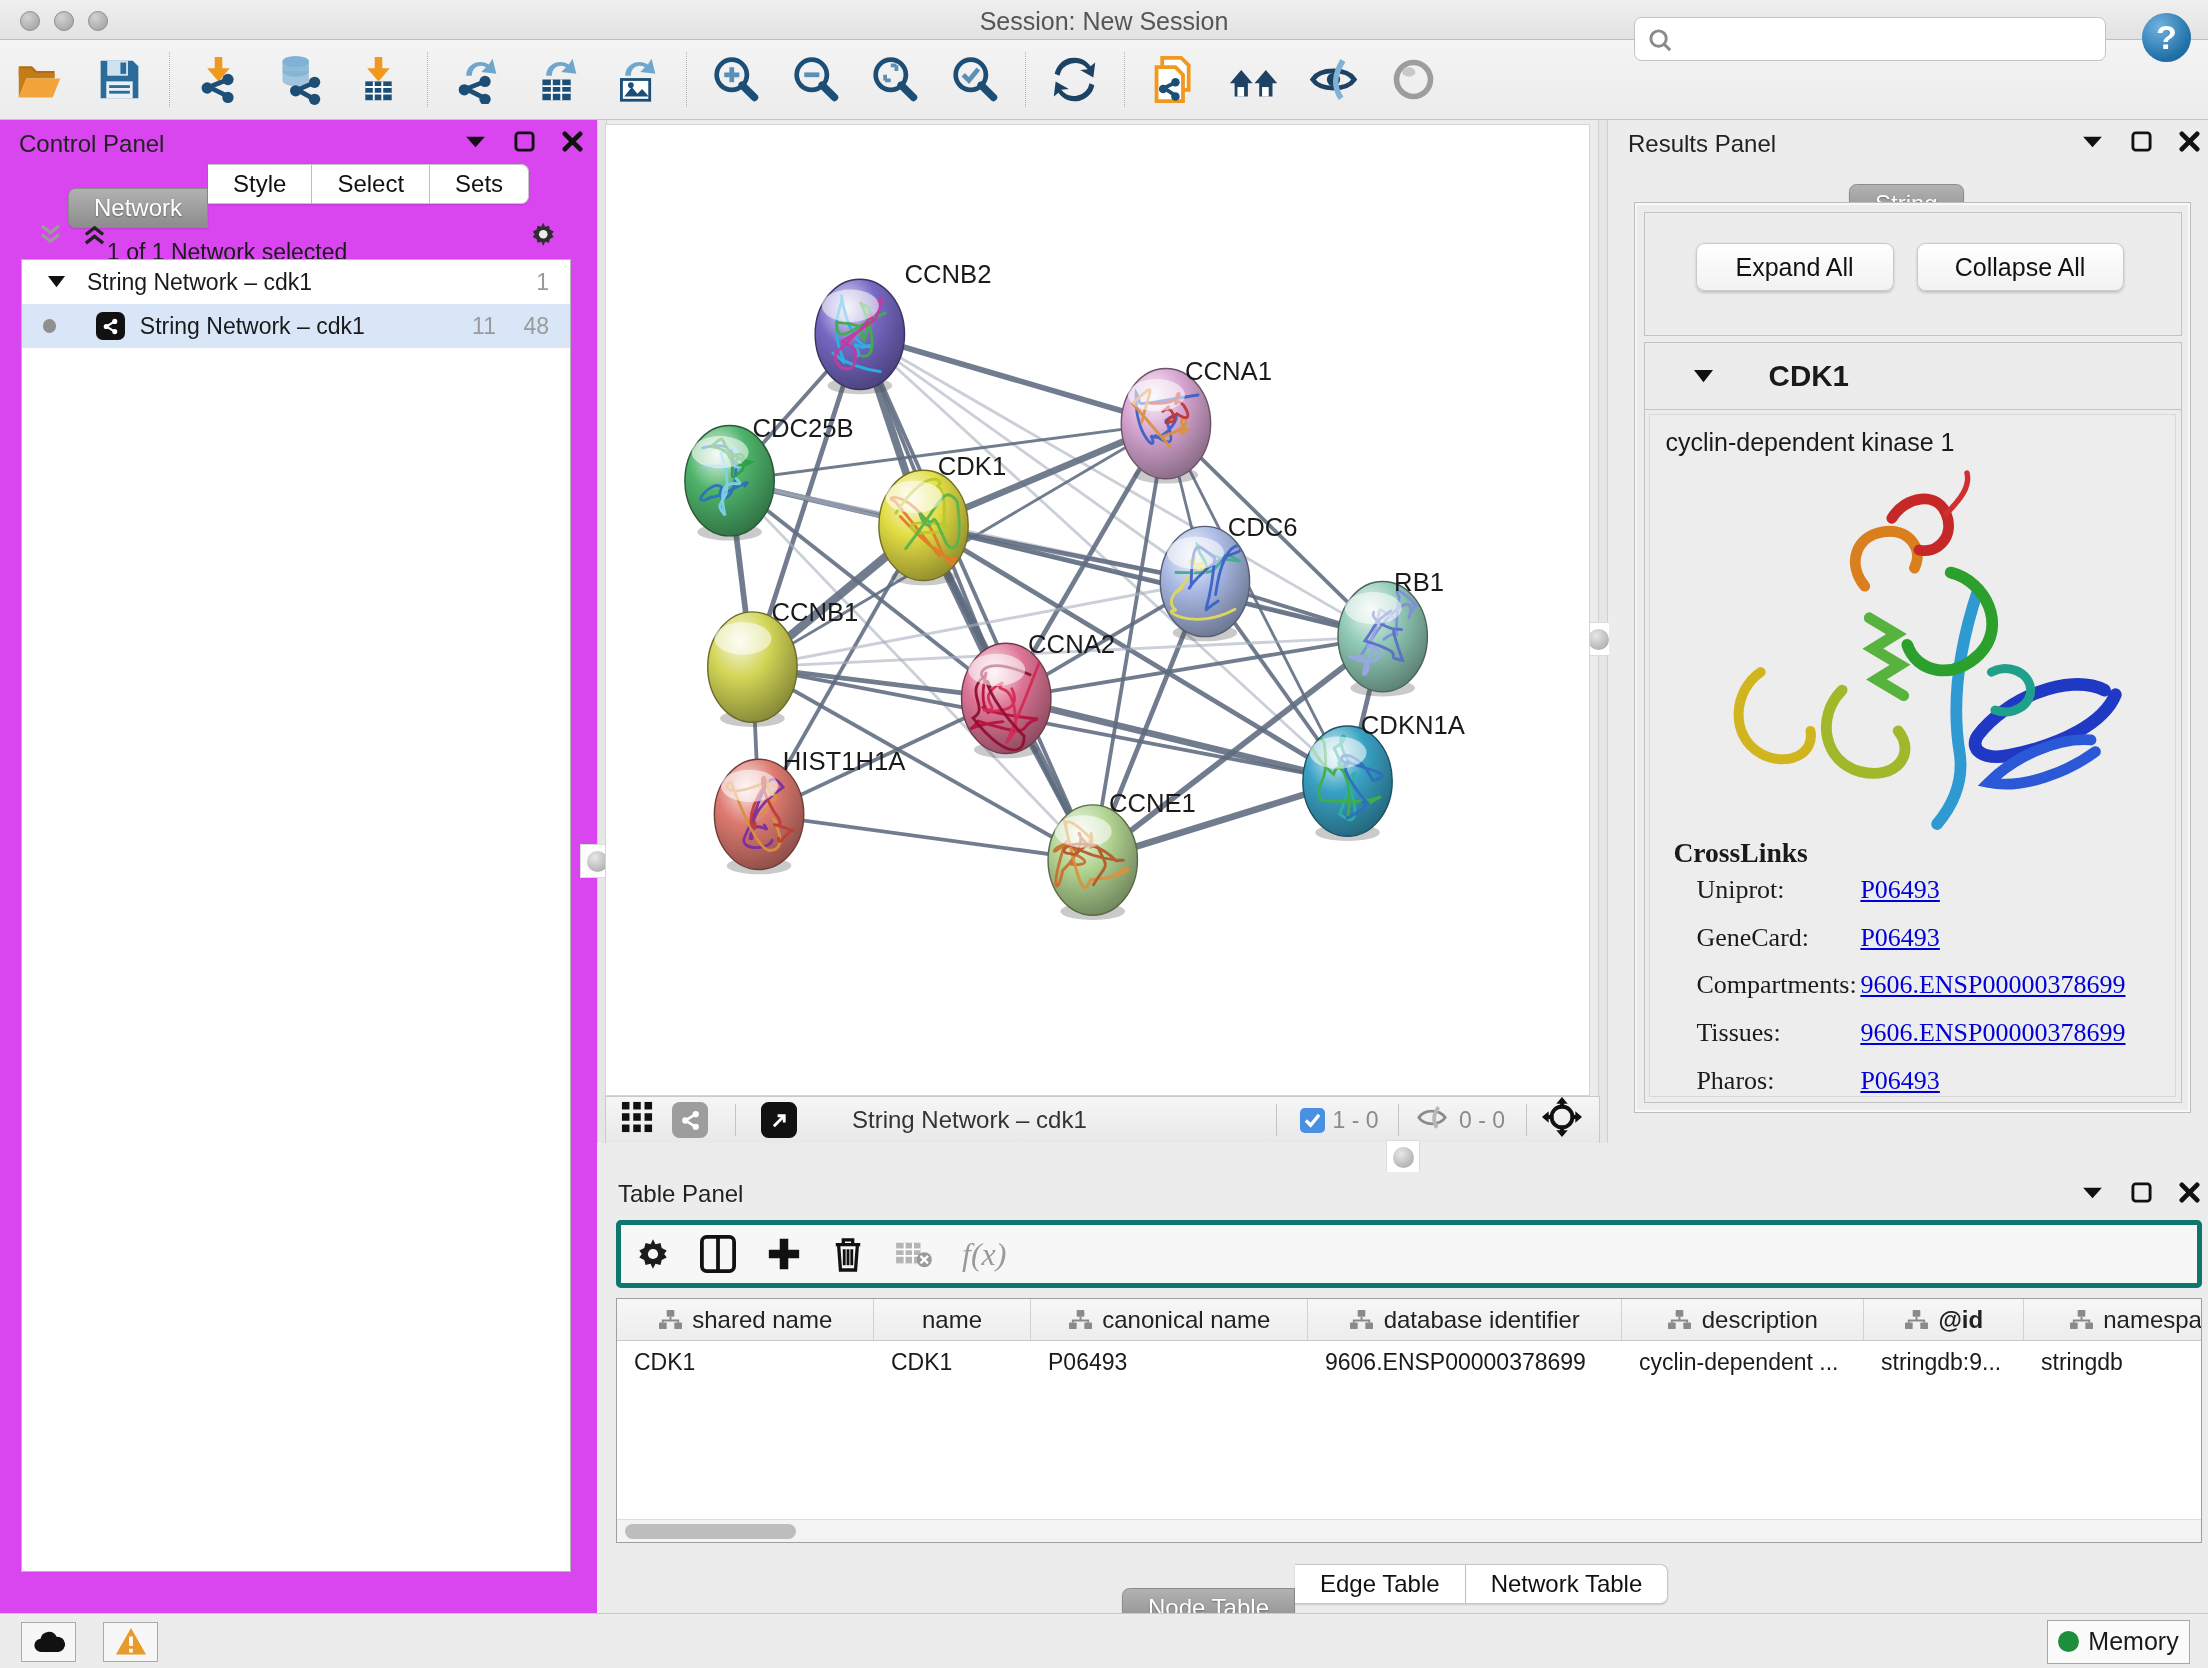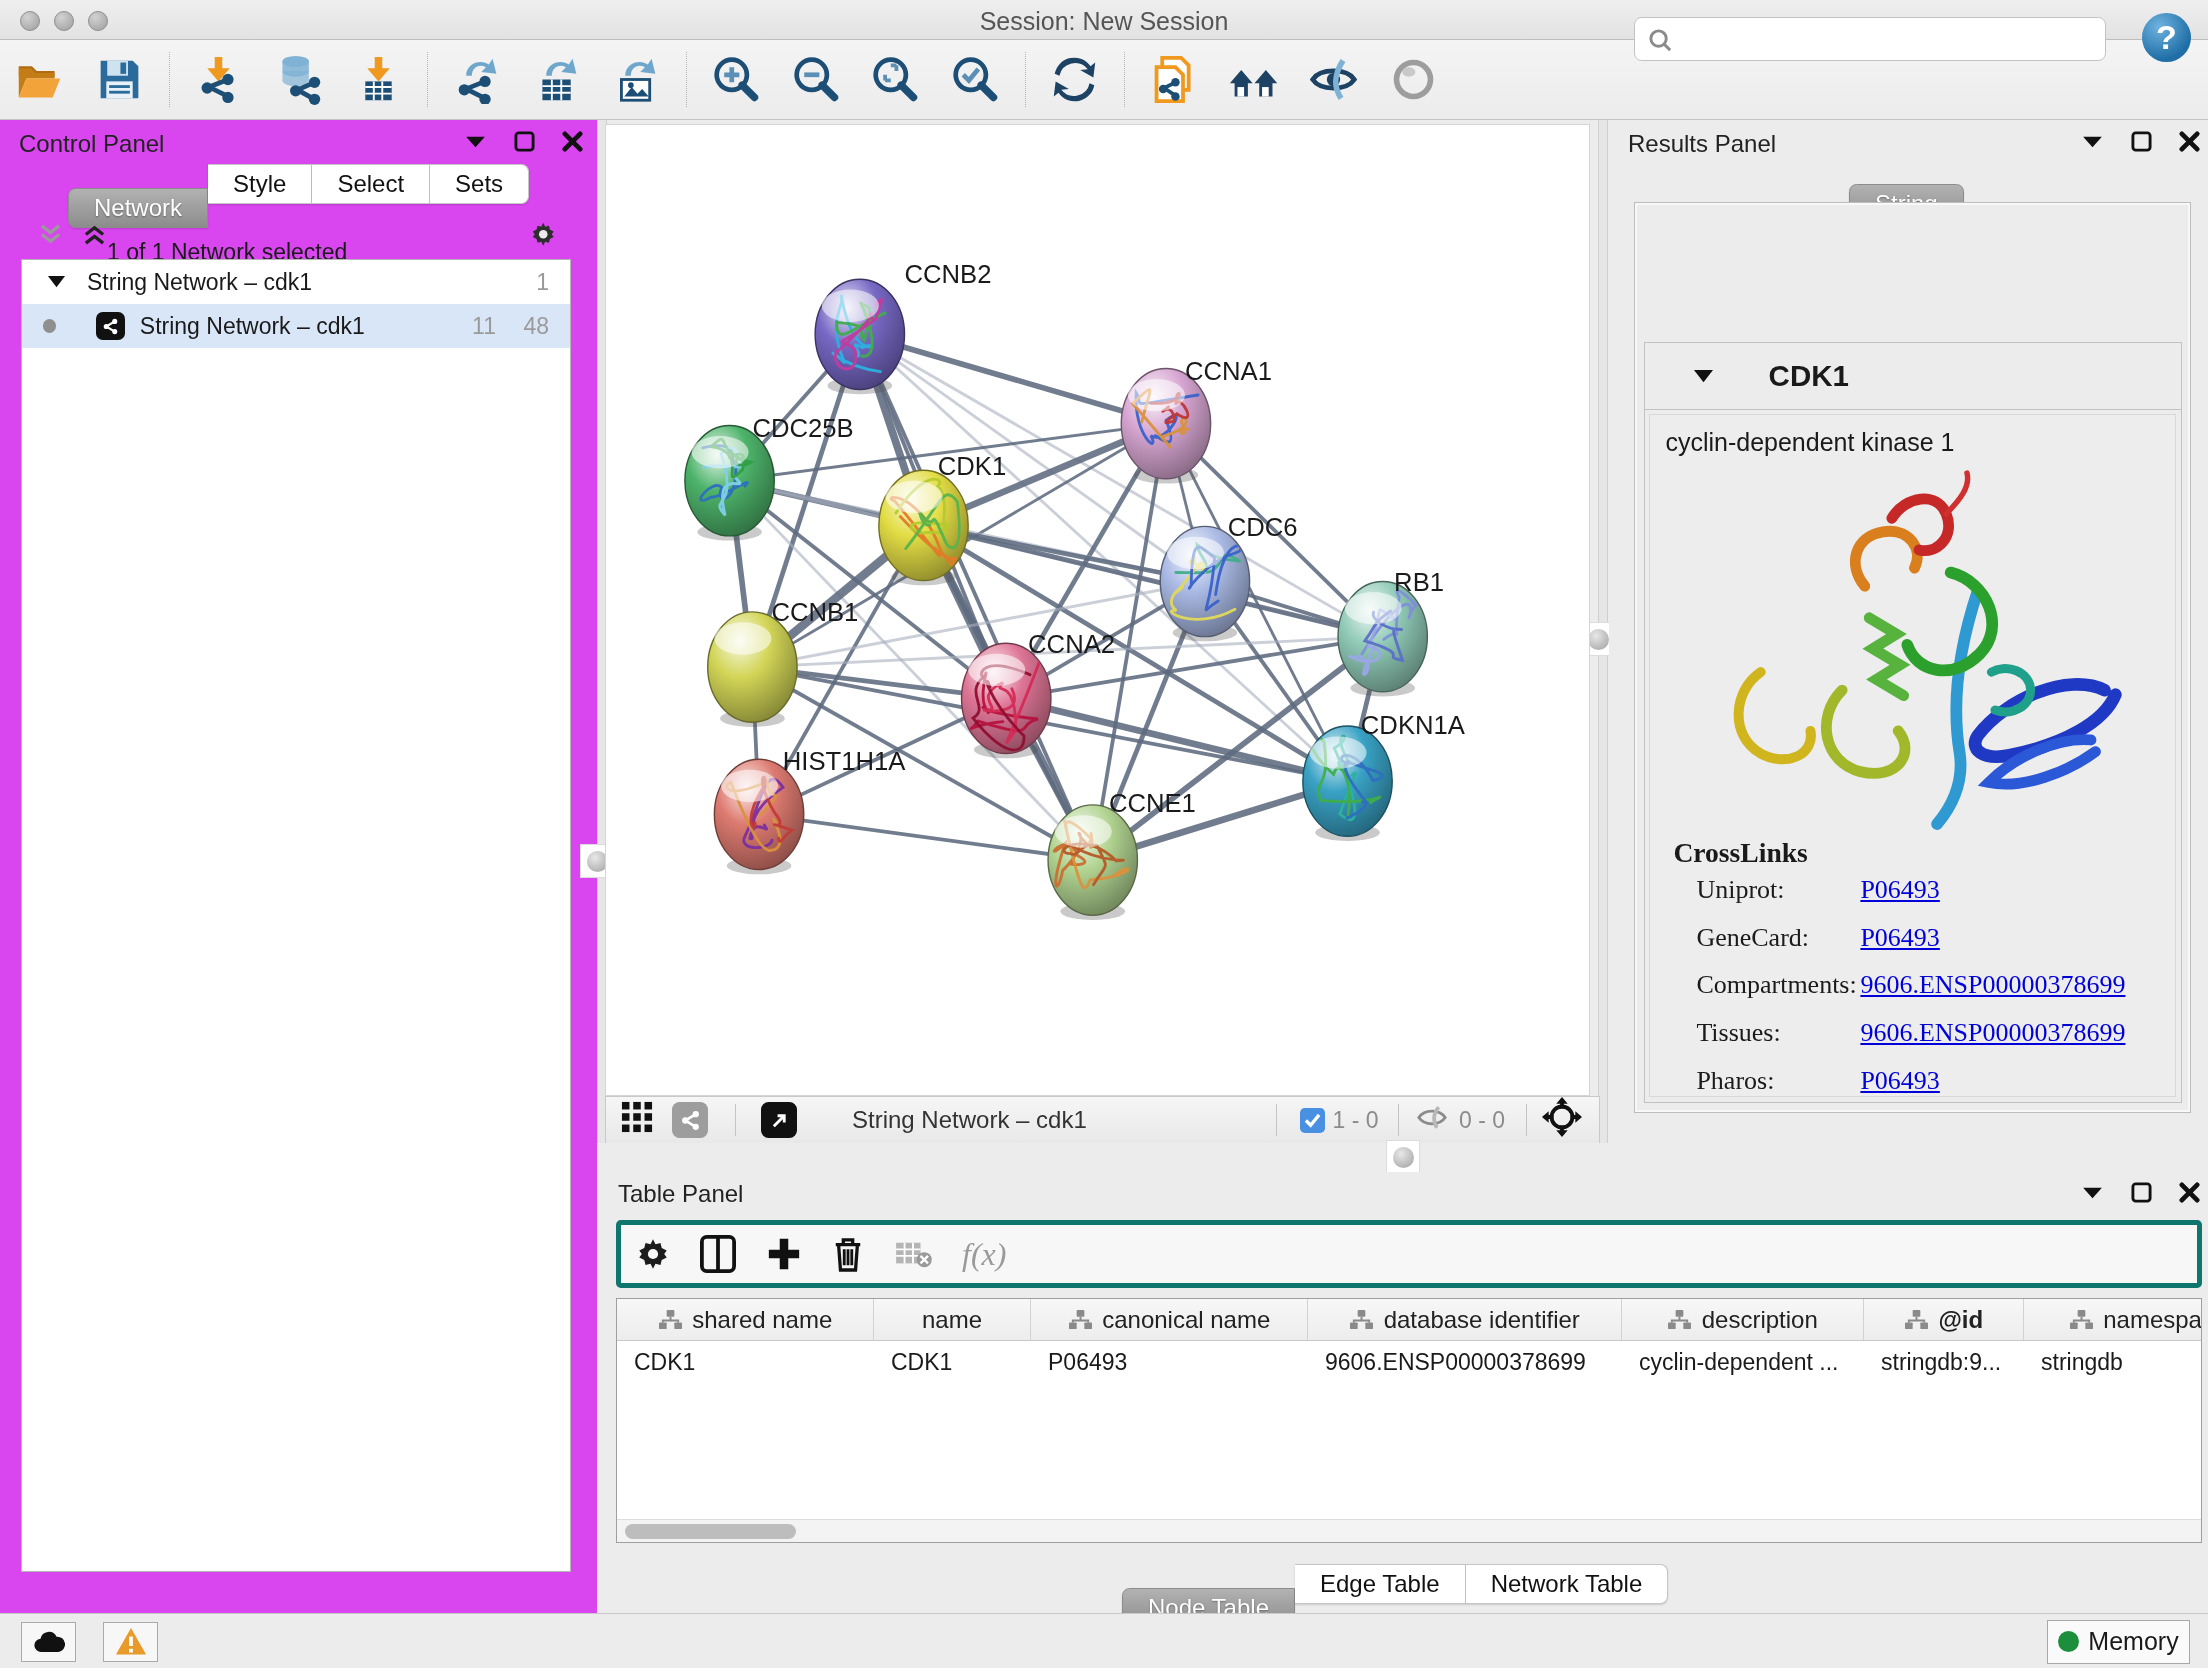--- a/index.html
+++ b/index.html
@@ -692,20 +692,24 @@
           <rect x="2" y="2" width="18" height="18" rx="3" fill="none" stroke="#111" stroke-width="3"></rect>
         </svg>
       <svg width="21" height="21" viewBox="0 0 22 22">
           <path d="M3 3 L19 19 M19 3 L3 19" stroke="#111" stroke-width="5" stroke-linecap="round"></path>
         </svg>
     </div>
     <div class="seg" style="position:absolute; left:240px; top:40px;">
       <div class="tab active single">String</div>
     </div>
     <div class="rp-outer">
+      <div class="rp-btnbox">
+        <div class="btn3d" style="position:absolute; left:51px; top:30px; width:198px; height:48px; line-height:46px;">Expand All</div>
+        <div class="btn3d" style="position:absolute; left:272px; top:30px; width:207px; height:48px; line-height:46px;">Collapse All</div>
+      </div>
       <div class="rp-content">
         <div class="rp-gene-head">
           <svg width="21" height="14.3" viewBox="0 0 22 15" style="margin-left:48px">
               <path d="M1 1 h20 l-10 13z" fill="#111"></path>
             </svg>
           <span style="margin-left:55px; font-size:29.5px; font-weight:bold;">CDK1</span>
         </div>
         <div class="rp-body">
           <div style="position:absolute; left:15px; top:13.3px; font-size:25px;">cyclin-dependent kinase 1</div>
           <svg id="protein-svg" width="495" height="380" viewBox="0 0 520 420" style="position:absolute; left:17px; top:49px;">

